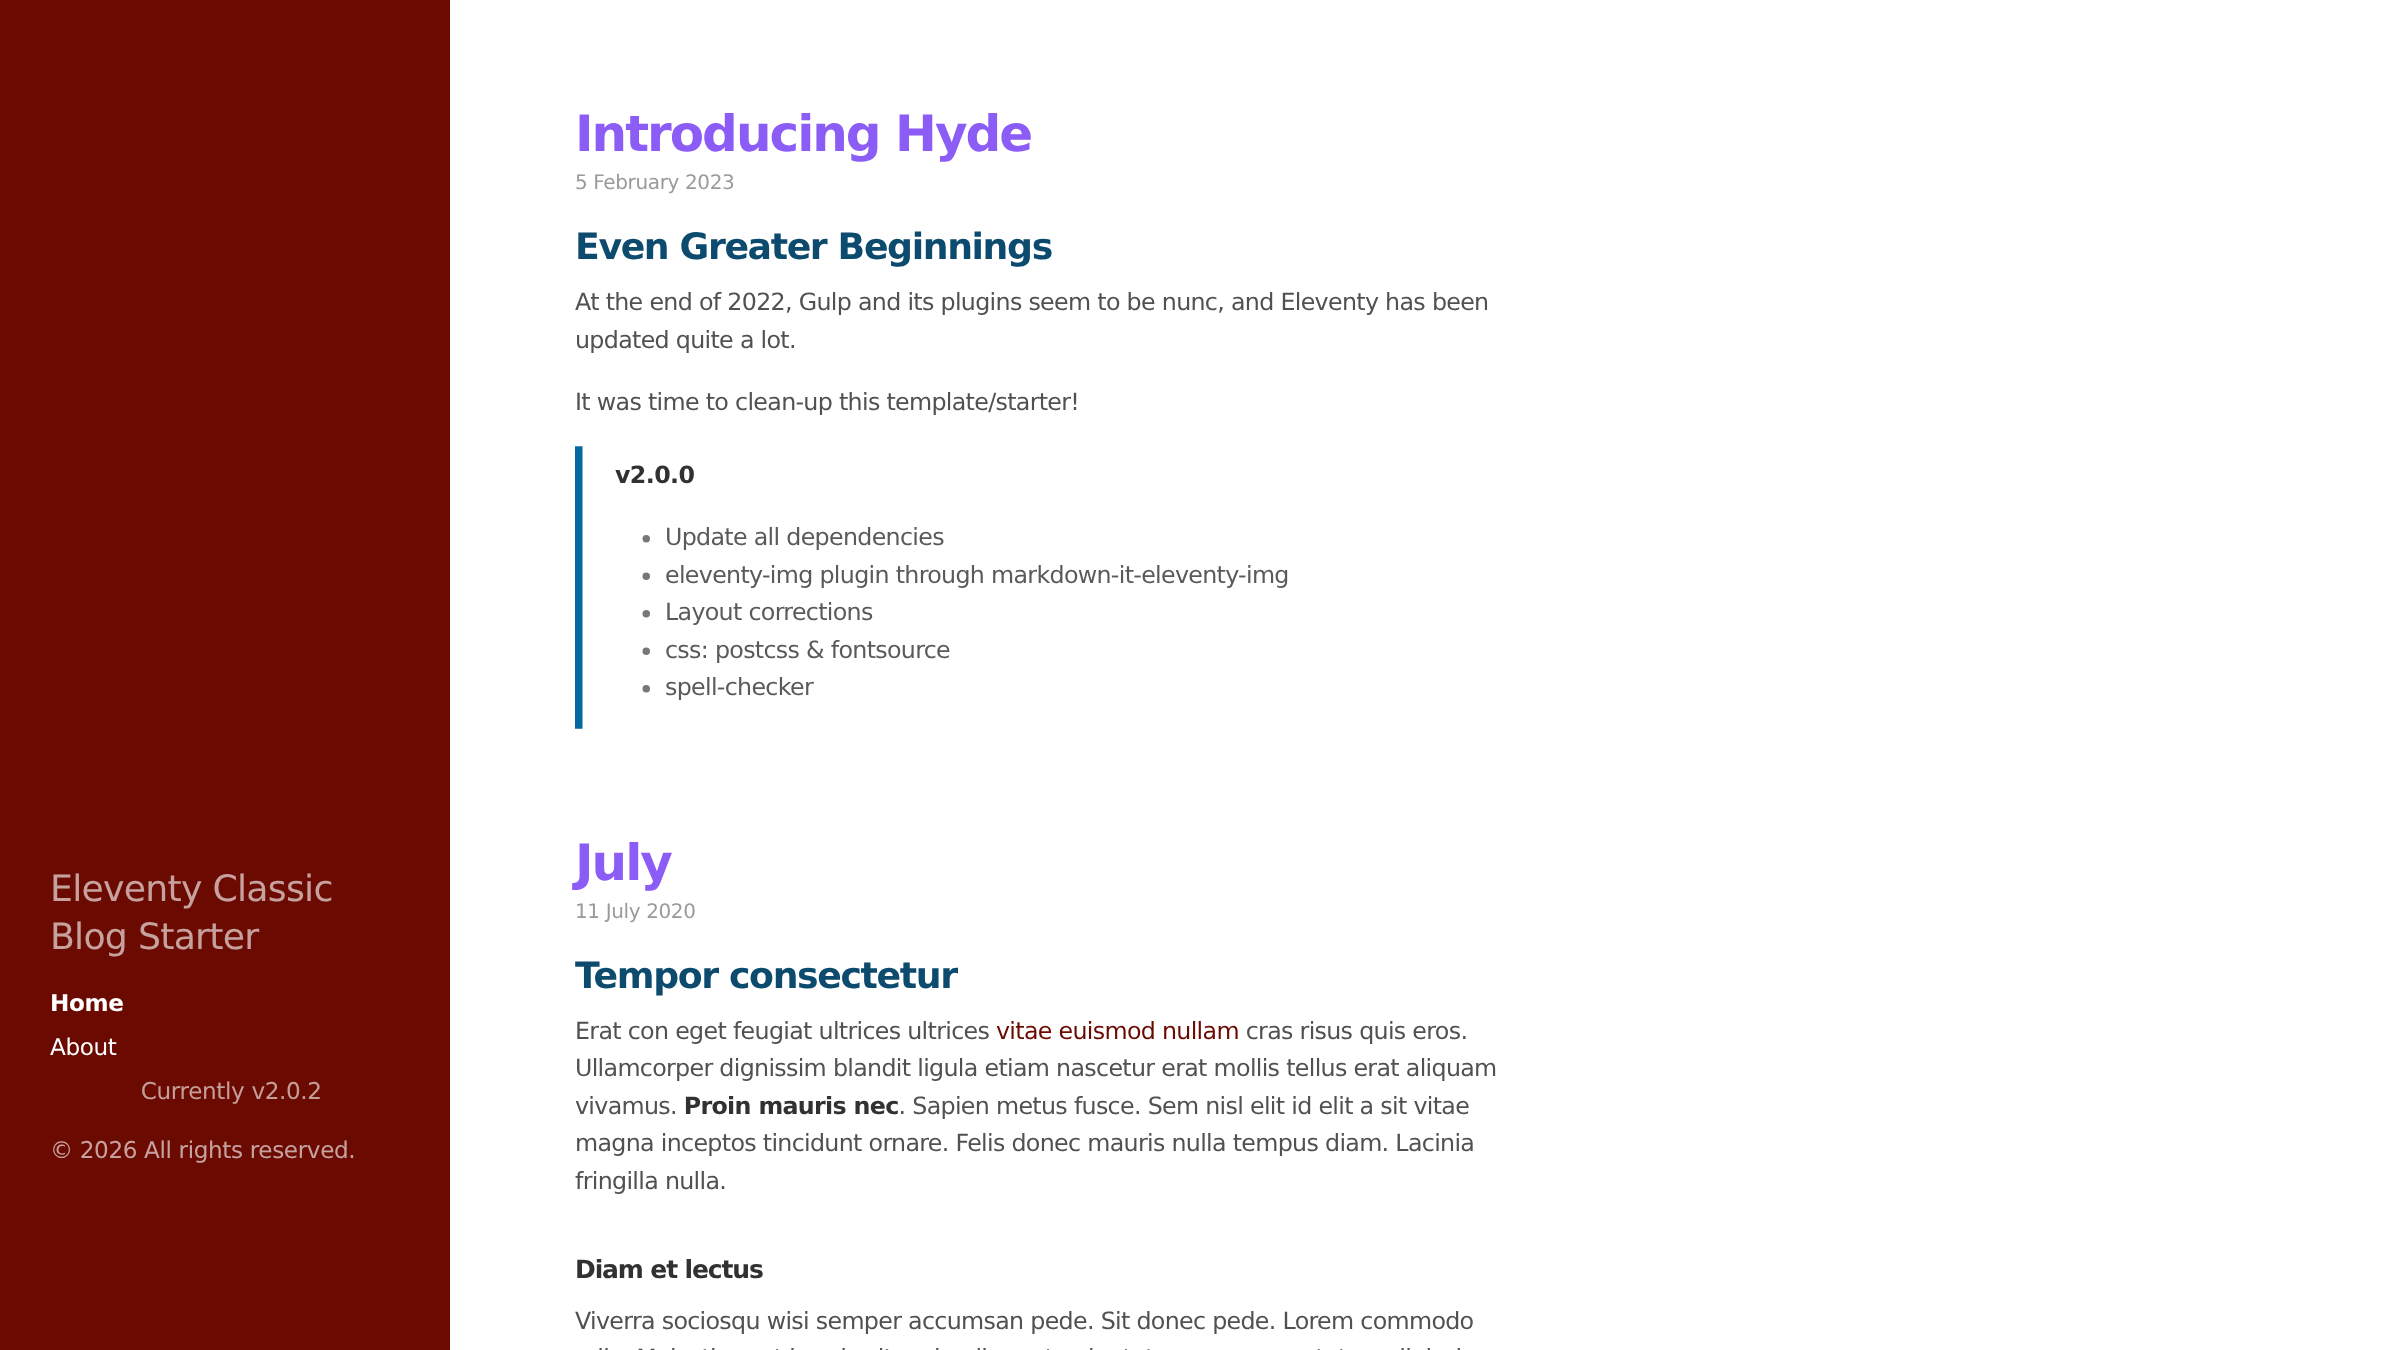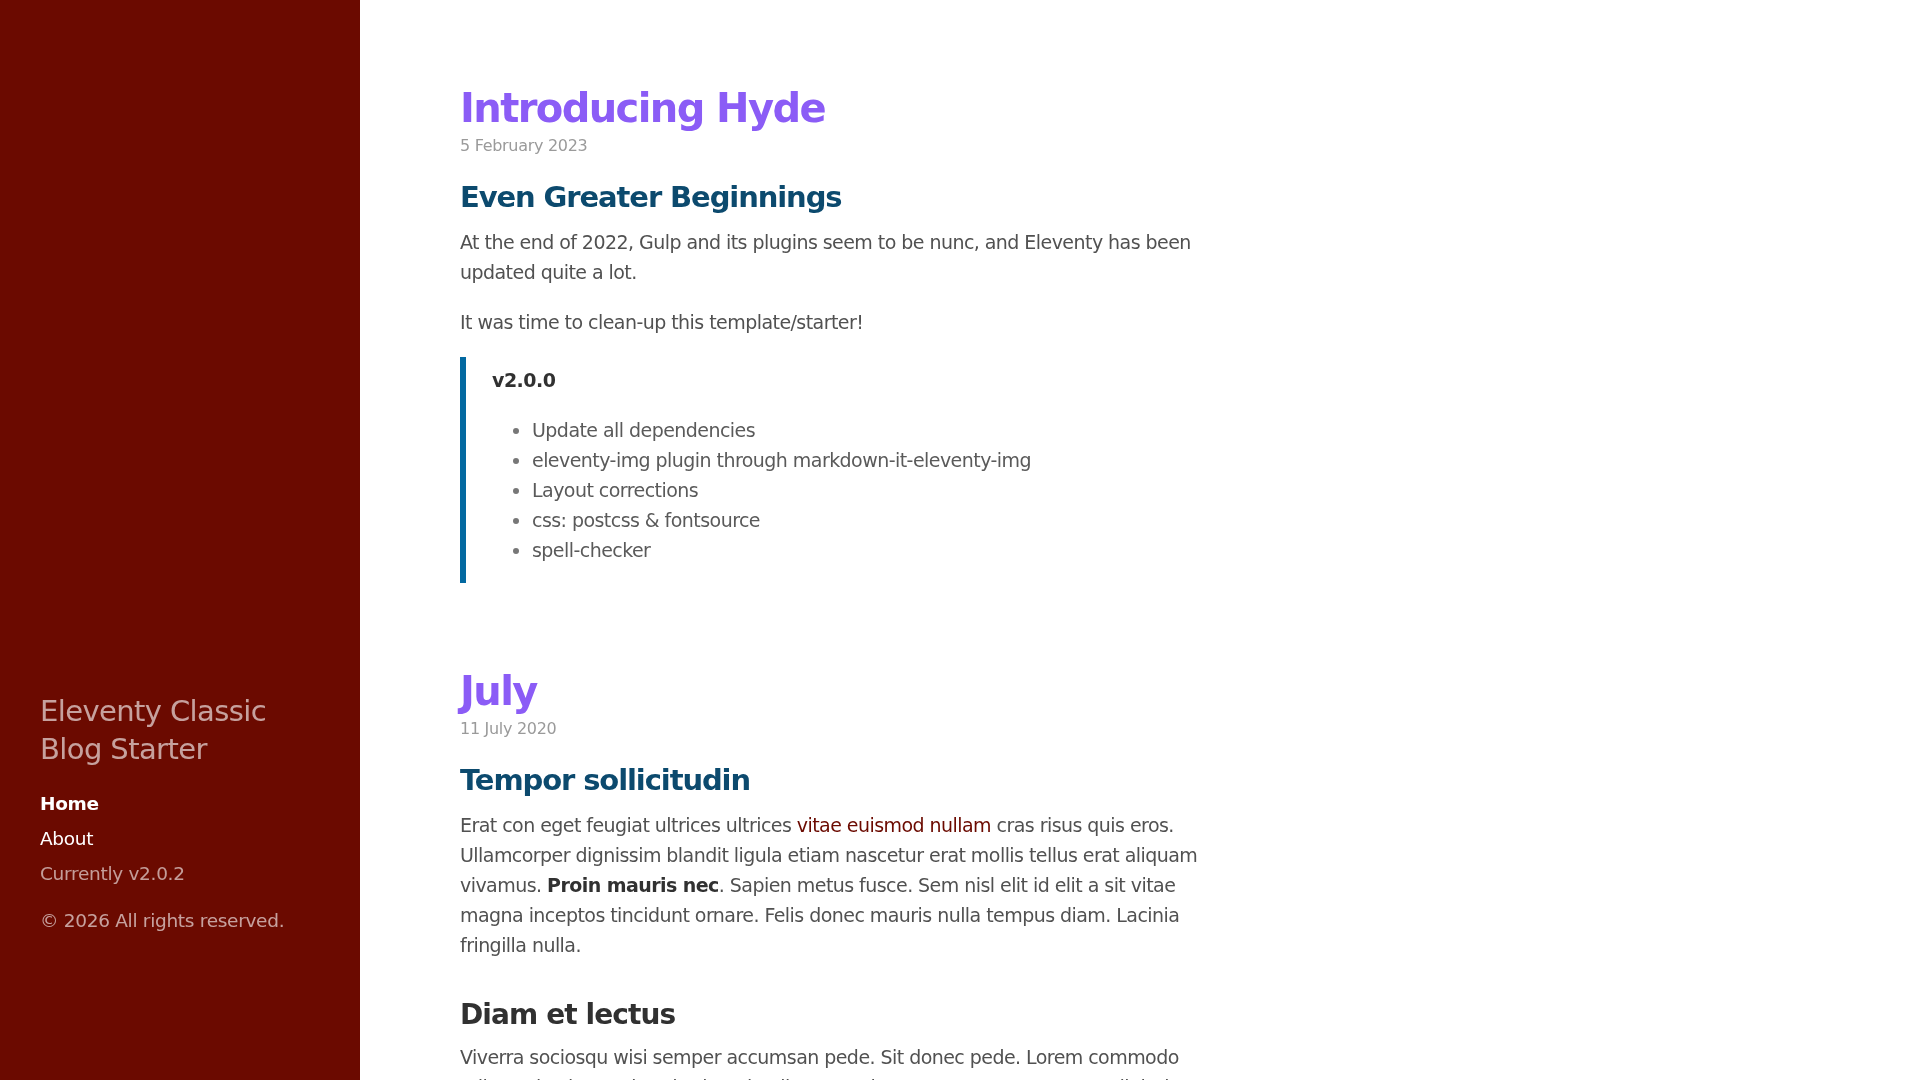--- a/index.html
+++ b/index.html
@@ -19,35 +19,35 @@
     transform: scaleX(0.92); transform-origin: left; display: inline-block;
   }
   .tagline {
     font-family: "DejaVu Sans", sans-serif; font-size: 29px; line-height: 38px;
     color: rgba(255,255,255,0.62); margin: 16px 0 18px 0; letter-spacing: -0.6px;
   }
   .nav { list-style: none; padding: 0; margin: 0; }
   .nav li { font-size: 18.5px; line-height: 35px; letter-spacing: -0.3px; }
   .nav a { color: #fff; text-decoration: none; }
   .nav a.active { font-weight: bold; }
-  .nav .version { color: rgba(255,255,255,0.6); }
+  .nav .version { color: rgba(255,255,255,0.6); text-align: center; }
   .copyright { font-size: 18.5px; line-height: 24px; margin-top: 18px; color: rgba(255,255,255,0.62); letter-spacing: -0.3px; }
 
   .content { position: absolute; left: 460px; top: 0; width: 740px; }
   .post { margin: 0; }
   .post-title {
     font-size: 40px; font-weight: bold; color: #8b5cf6; margin: 0;
     line-height: 48px; letter-spacing: -1.6px; text-decoration: none; display: block;
   }
   .post-date { font-size: 16px; color: #9a9a9a; margin: 4px 0 24px 0; letter-spacing: -0.3px; }
   h2.sub {
     font-size: 29px; color: #0c4a6e; margin: 0 0 12px 0; line-height: 36px;
     letter-spacing: -1.1px; font-weight: bold;
   }
-  h3.sub3 { font-size: 28px; color: #313131; margin: 40px 0 12px 0; line-height: 30px; letter-spacing: -0.9px; font-weight: bold; }
+  h3.sub3 { font-size: 20px; color: #313131; margin: 40px 0 12px 0; line-height: 30px; letter-spacing: -0.9px; font-weight: bold; }
   p { font-size: 19px; line-height: 30px; margin: 0 0 20px 0; letter-spacing: -0.55px; }
   a.inline { color: #6b0a00; text-decoration: none; }
   strong { color: #313131; }
   blockquote {
     margin: 0; padding: 8px 0 18px 26px; border-left: 6px solid #0369a1;
   }
   blockquote .bq-title { font-weight: bold; color: #313131; font-size: 19px; margin: 0 0 20px 0; letter-spacing: -0.5px; line-height: 30px; }
   blockquote ul { margin: 0; padding-left: 40px; }
   blockquote li { font-size: 19px; line-height: 30px; letter-spacing: -0.55px; color: #5a5a5a; }
   blockquote li::marker { color: #777; }
@@ -82,18 +82,18 @@
         <li>Layout corrections</li>
         <li>css: postcss &amp; fontsource</li>
         <li>spell-checker</li>
       </ul>
     </blockquote>
   </article>
 
   <article class="post" style="padding-top:84px;">
     <a class="post-title">July</a>
     <div class="post-date">11 July 2020</div>
-    <h2 class="sub">Tempor sollicitudin</h2>
+    <h2 class="sub">Tempor consectetur</h2>
     <p><span>Erat con eget feugiat ultrices ultrices </span><a class="inline">vitae euismod nullam</a><span> cras risus quis eros. Ullamcorper dignissim blandit ligula etiam nascetur erat mollis tellus erat aliquam vivamus. </span><strong>Proin mauris nec</strong><span>. Sapien metus fusce. Sem nisl elit id elit a sit vitae magna inceptos tincidunt ornare. Felis donec mauris nulla tempus diam. Lacinia fringilla nulla.</span></p>
     <h3 class="sub3">Diam et lectus</h3>
     <p>Viverra sociosqu wisi semper accumsan pede. Sit donec pede. Lorem commodo odio. Molestie erat hendrerit orci nullam ut vulputate nunc consectetur adipiscing elit tristique.</p>
   </article>
 </main>
 
 </body></html>

